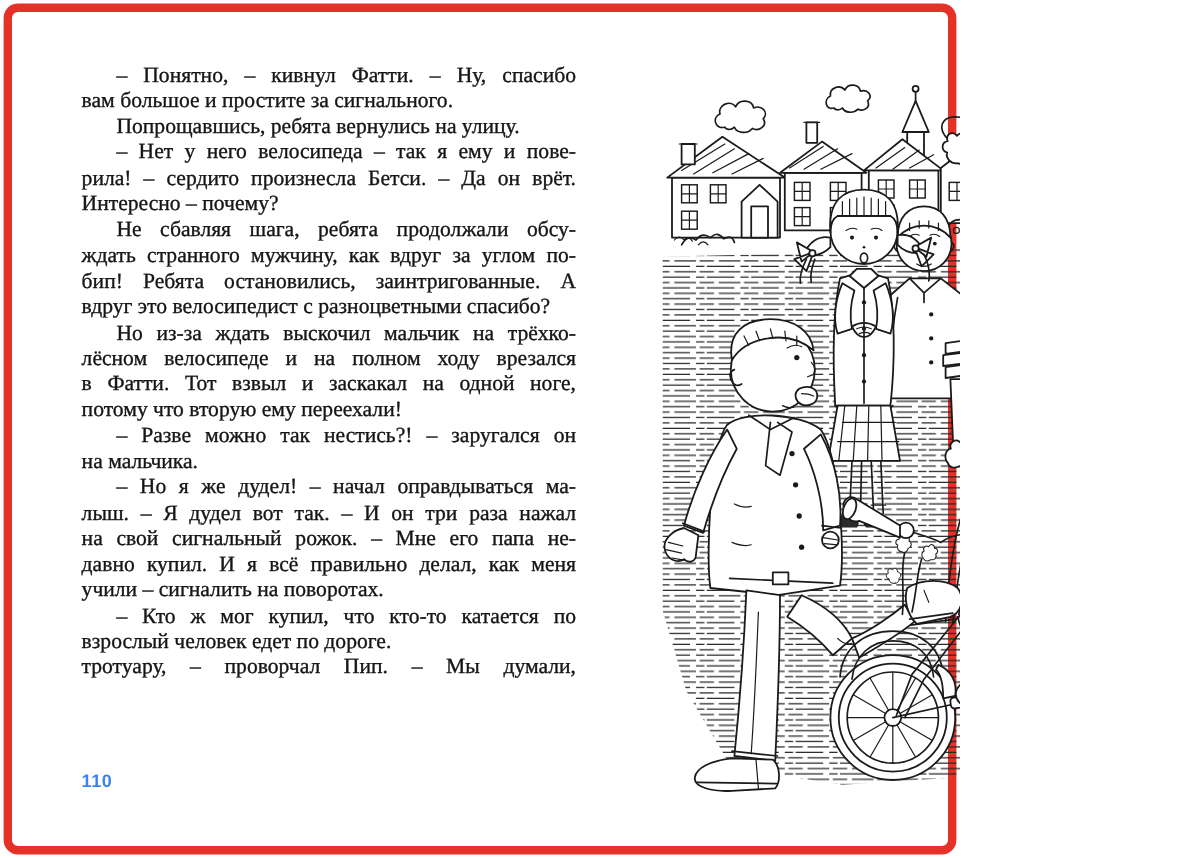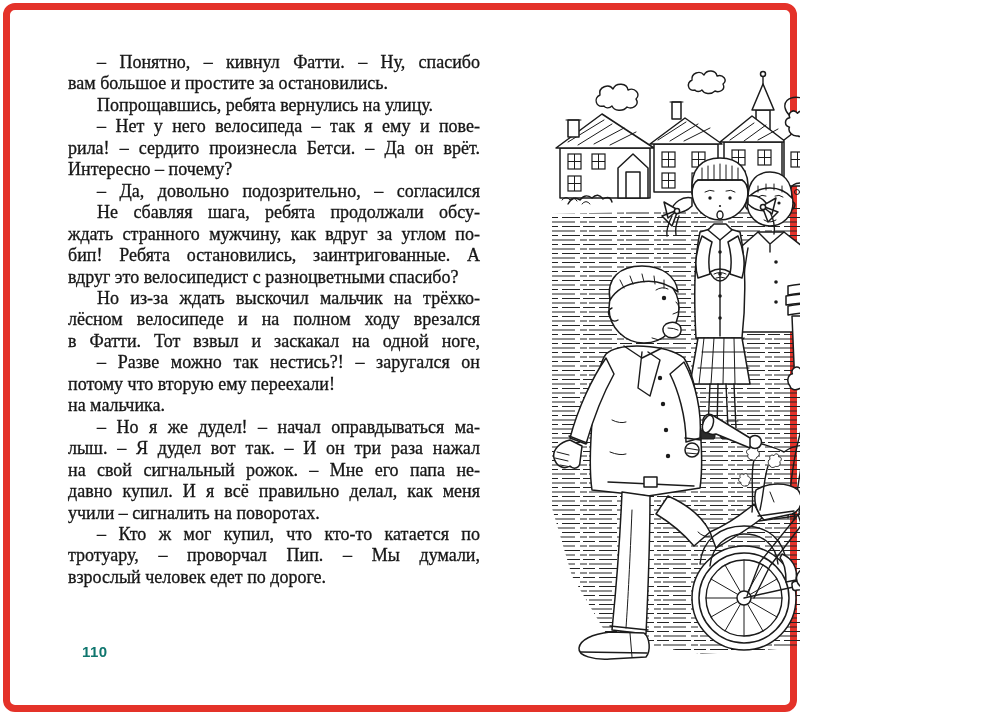--- a/index.html
+++ b/index.html
@@ -4,60 +4,59 @@
 <style>
   html,body{margin:0;padding:0;background:#fff;}
   #page{position:relative;width:800px;height:715px;background:#fff;overflow:hidden;
         font-family:"Liberation Serif",serif;}
   .frame{position:absolute;inset:3px;border:7px solid #e43229;border-radius:12px;pointer-events:none;}
   #text{position:absolute;left:68px;top:52px;width:412px;font-size:18px;line-height:21.45px;
         color:#161616;-webkit-text-stroke:0.3px #161616;}
   .tl{text-align:justify;text-align-last:justify;}
   .tl.last{text-align-last:left;}
   .tl.first{text-indent:29px;}
-  #pnum{position:absolute;left:82px;top:643px;font-family:"Liberation Sans",sans-serif;
-        font-weight:bold;font-size:15px;color:#0f766e;letter-spacing:.5px;}
+  #pnum{position:absolute;left:68px;top:643px;font-family:"Liberation Sans",sans-serif;
+        font-weight:bold;font-size:15px;color:#3b82f6;letter-spacing:.5px;}
   #illo{position:absolute;left:552px;top:40px;}
   #illo .o{fill:#fff;stroke:#1b1b1b;stroke-width:1.5;stroke-linejoin:round;stroke-linecap:round;}
   #illo .l{fill:none;stroke:#1b1b1b;stroke-width:1.4;stroke-linecap:round;stroke-linejoin:round;}
   #illo .t{fill:none;stroke:#1b1b1b;stroke-width:1;stroke-linecap:round;}
   #illo .f{fill:#1b1b1b;stroke:none;}
 </style>
 </head>
 <body>
 
 <div id="page">
   <div class="frame"></div>
 
   <div id="text">
       <div class="tl first">– Понятно, – кивнул Фатти. – Ну, спасибо</div>
-      <div class="tl last">вам большое и простите за остановились.</div>
+      <div class="tl last">вам большое и простите за сигнального.</div>
       <div class="tl first last">Попрощавшись, ребята вернулись на улицу.</div>
       <div class="tl first">– Нет у него велосипеда – так я ему и пове-</div>
       <div class="tl">рила! – сердито произнесла Бетси. – Да он врёт.</div>
       <div class="tl last">Интересно – почему?</div>
-      <div class="tl first">– Да, довольно подозрительно, – согласился</div>
       <div class="tl first">Не сбавляя шага, ребята продолжали обсу-</div>
       <div class="tl">ждать странного мужчину, как вдруг за углом по-</div>
       <div class="tl">бип! Ребята остановились, заинтригованные. А</div>
       <div class="tl last">вдруг это велосипедист с разноцветными спасибо?</div>
       <div class="tl first">Но из-за ждать выскочил мальчик на трёхко-</div>
       <div class="tl">лёсном велосипеде и на полном ходу врезался</div>
       <div class="tl">в Фатти. Тот взвыл и заскакал на одной ноге,</div>
+      <div class="tl last">потому что вторую ему переехали!</div>
       <div class="tl first">– Разве можно так нестись?! – заругался он</div>
-      <div class="tl last">потому что вторую ему переехали!</div>
       <div class="tl last">на мальчика.</div>
       <div class="tl first">– Но я же дудел! – начал оправдываться ма-</div>
       <div class="tl">лыш. – Я дудел вот так. – И он три раза нажал</div>
       <div class="tl">на свой сигнальный рожок. – Мне его папа не-</div>
       <div class="tl">давно купил. И я всё правильно делал, как меня</div>
       <div class="tl last">учили – сигналить на поворотах.</div>
       <div class="tl first">– Кто ж мог купил, что кто-то катается по</div>
+      <div class="tl last">взрослый человек едет по дороге.</div>
       <div class="tl">тротуару, – проворчал Пип. – Мы думали,</div>
-      <div class="tl last">взрослый человек едет по дороге.</div>
     </div>
 
   <div id="pnum">110</div>
 
   <svg id="illo" width="415" height="623" viewBox="0 0 415 623">
     <defs>
       <pattern id="h" width="37" height="9" patternUnits="userSpaceOnUse">
         <path d="M0,2H37" stroke="#242424" stroke-width="1.05" fill="none" stroke-dasharray="23 5 7 2"></path>
         <path d="M-6,6.5H40" stroke="#242424" stroke-width="1.05" fill="none" stroke-dasharray="12 4 18 3"></path>
       </pattern>

